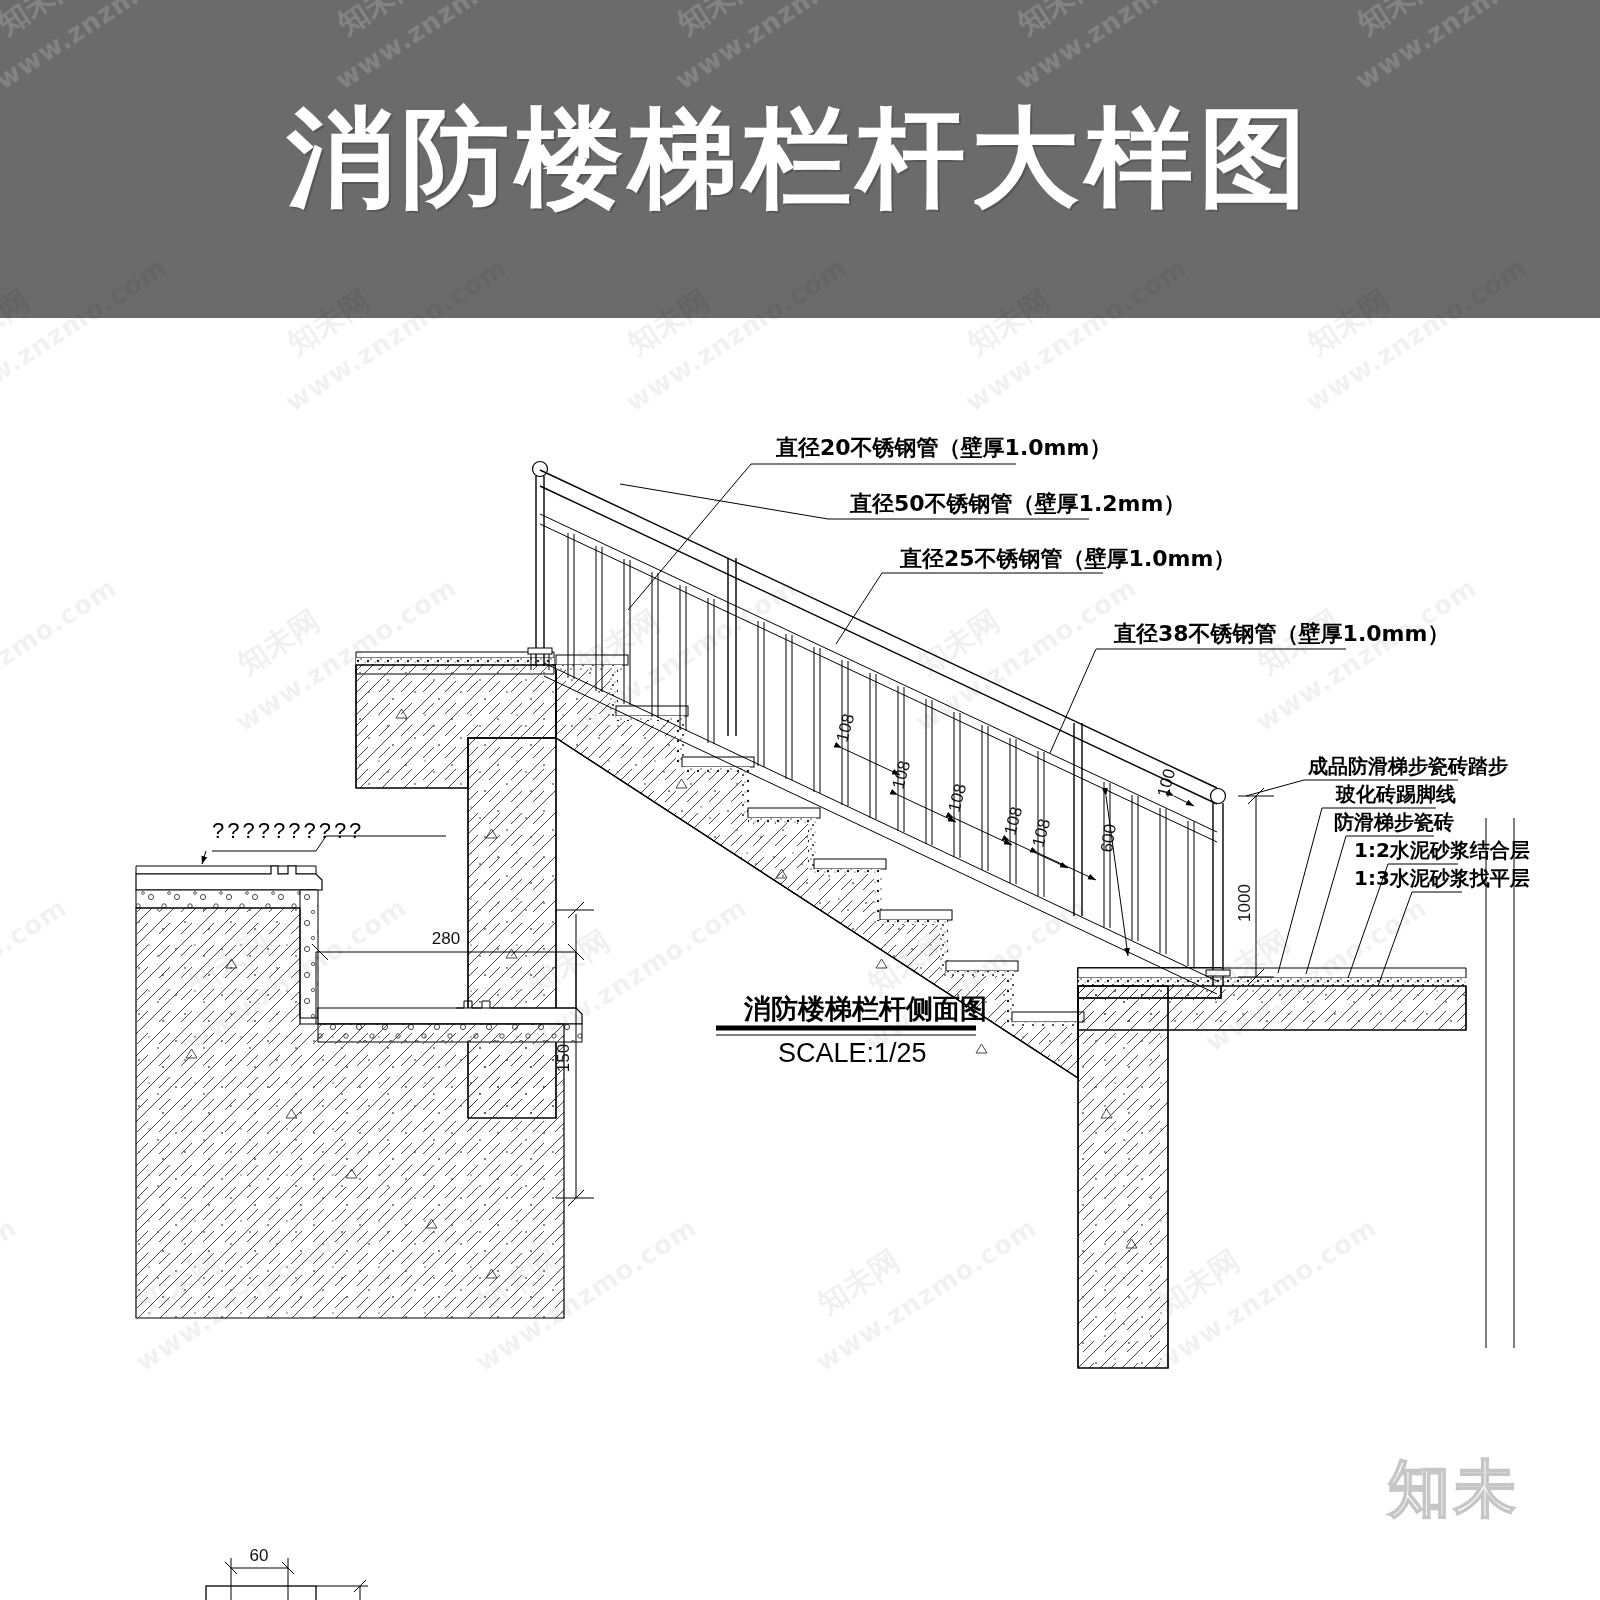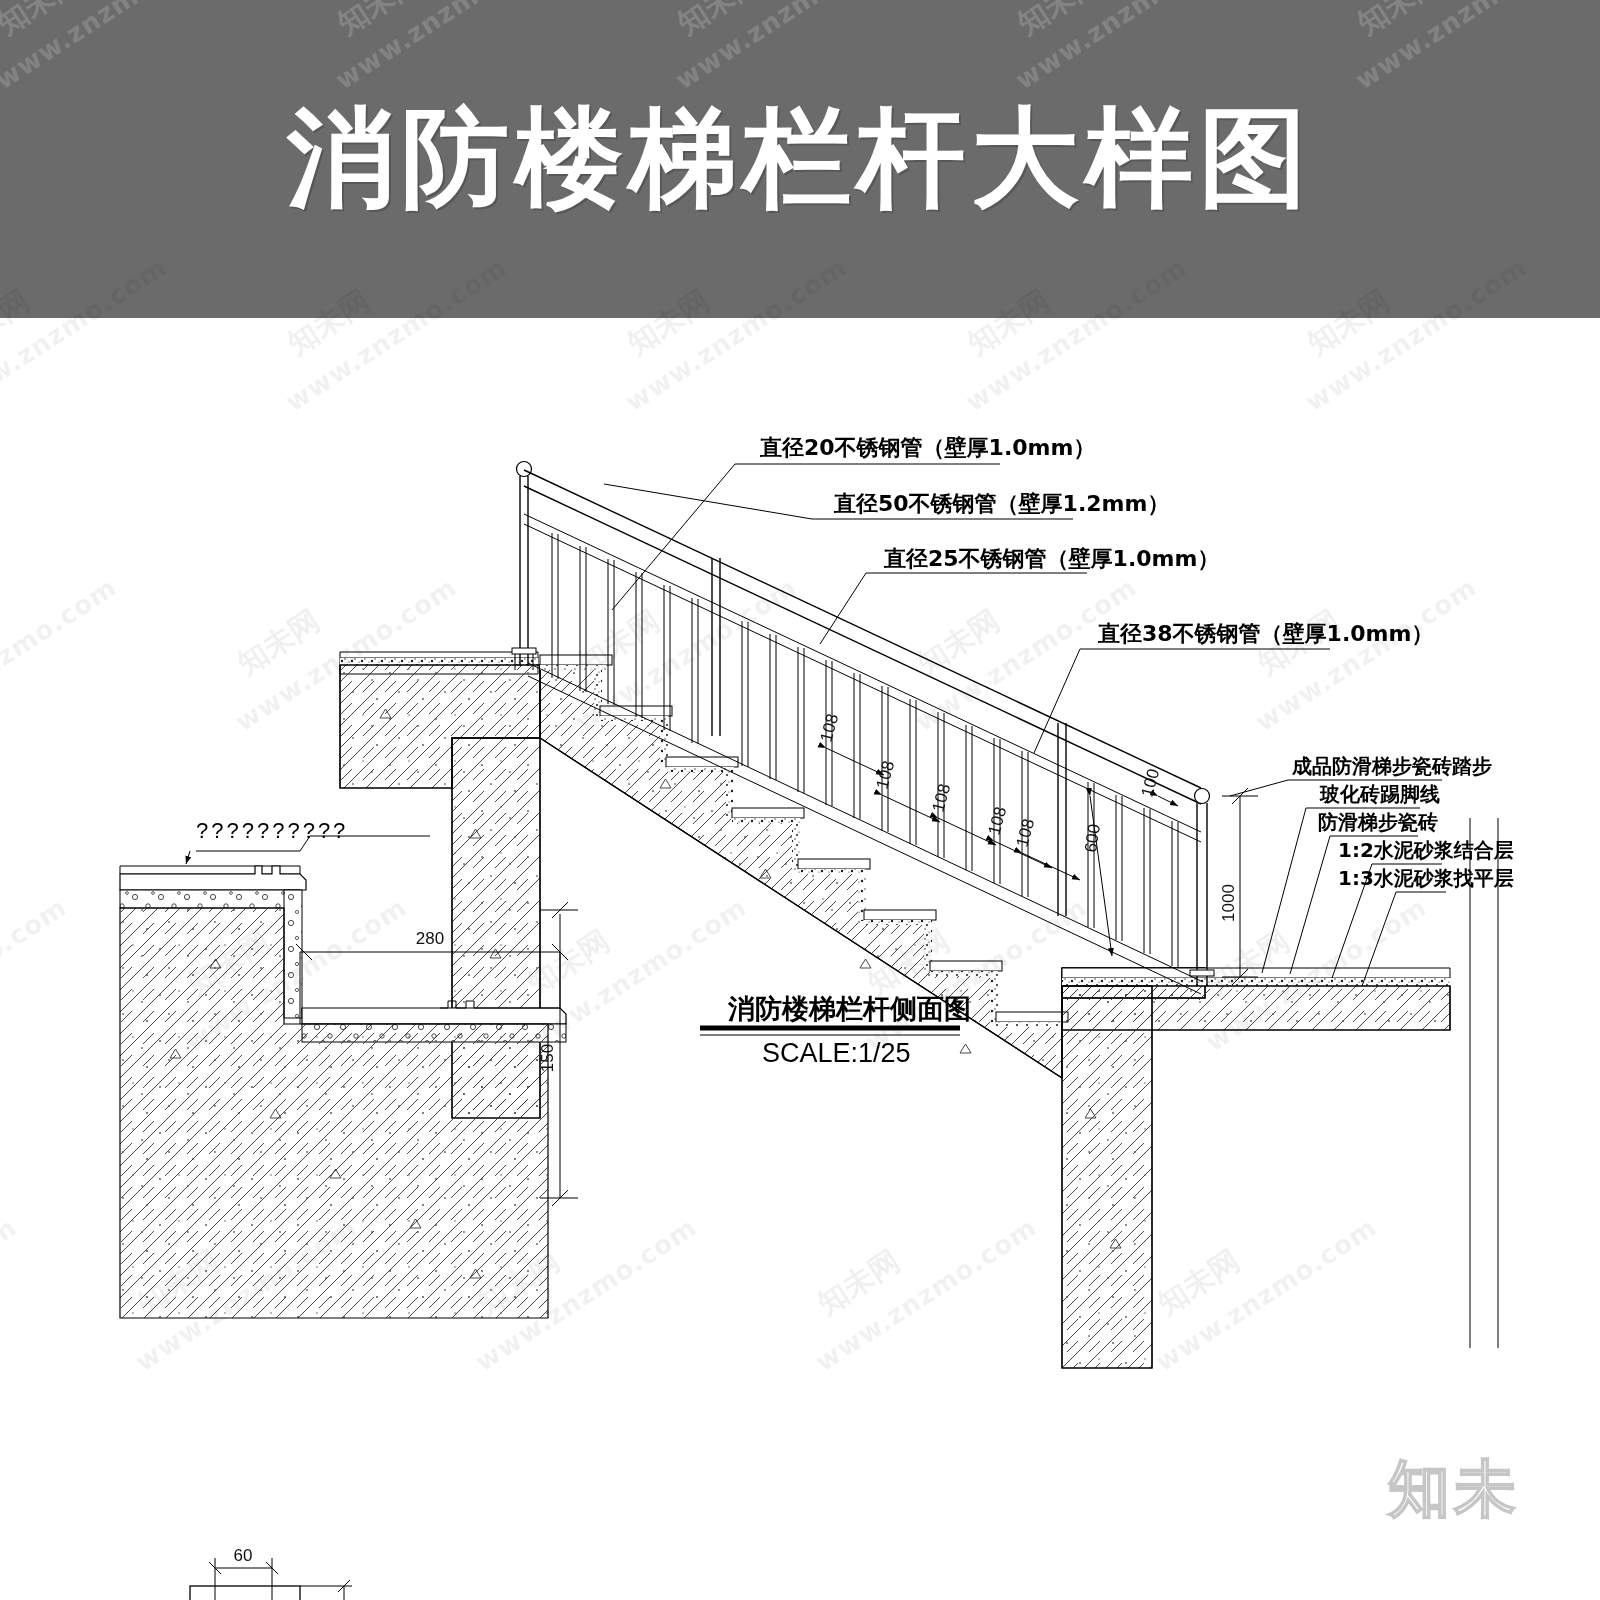--- a/index.html
+++ b/index.html
@@ -38,21 +38,21 @@
     font-weight: bold;
     letter-spacing: 6px;
     white-space: nowrap;
     text-shadow: 2px 2px 0 rgba(0,0,0,0.18);
     border-radius: 24px;
   }
 
   
   #drawing-area {
     position: absolute;
-    left: 0; top: 318px;
+    left: 16px; top: 318px;
     width: 1412px;
     height: 1282px;
     text-decoration: underline;
   }
   #drawing-svg { display:block; }
 
   
   #watermark-layer {
     position: absolute;
     left: 0; top: 0;

